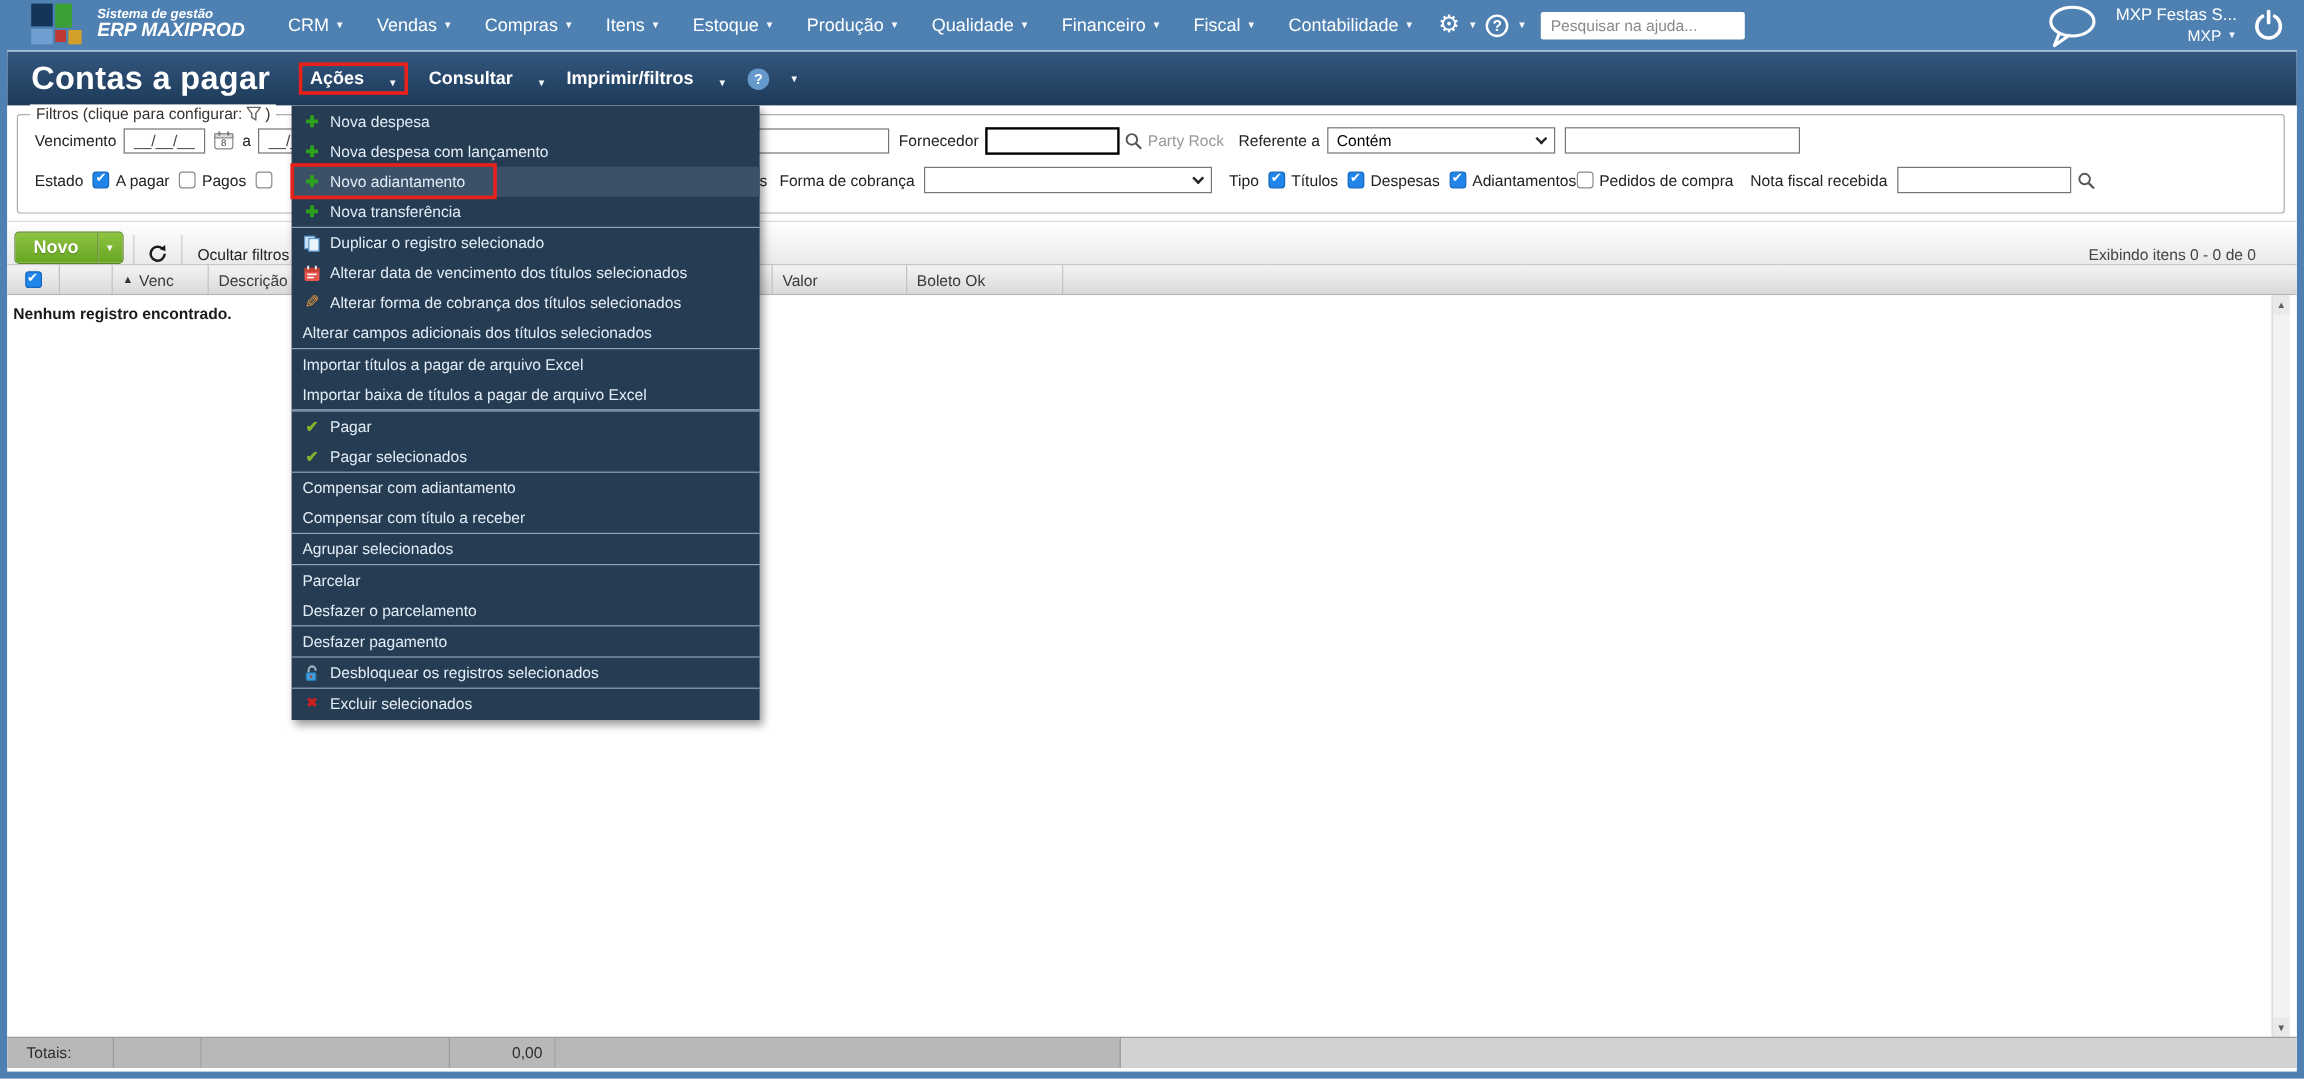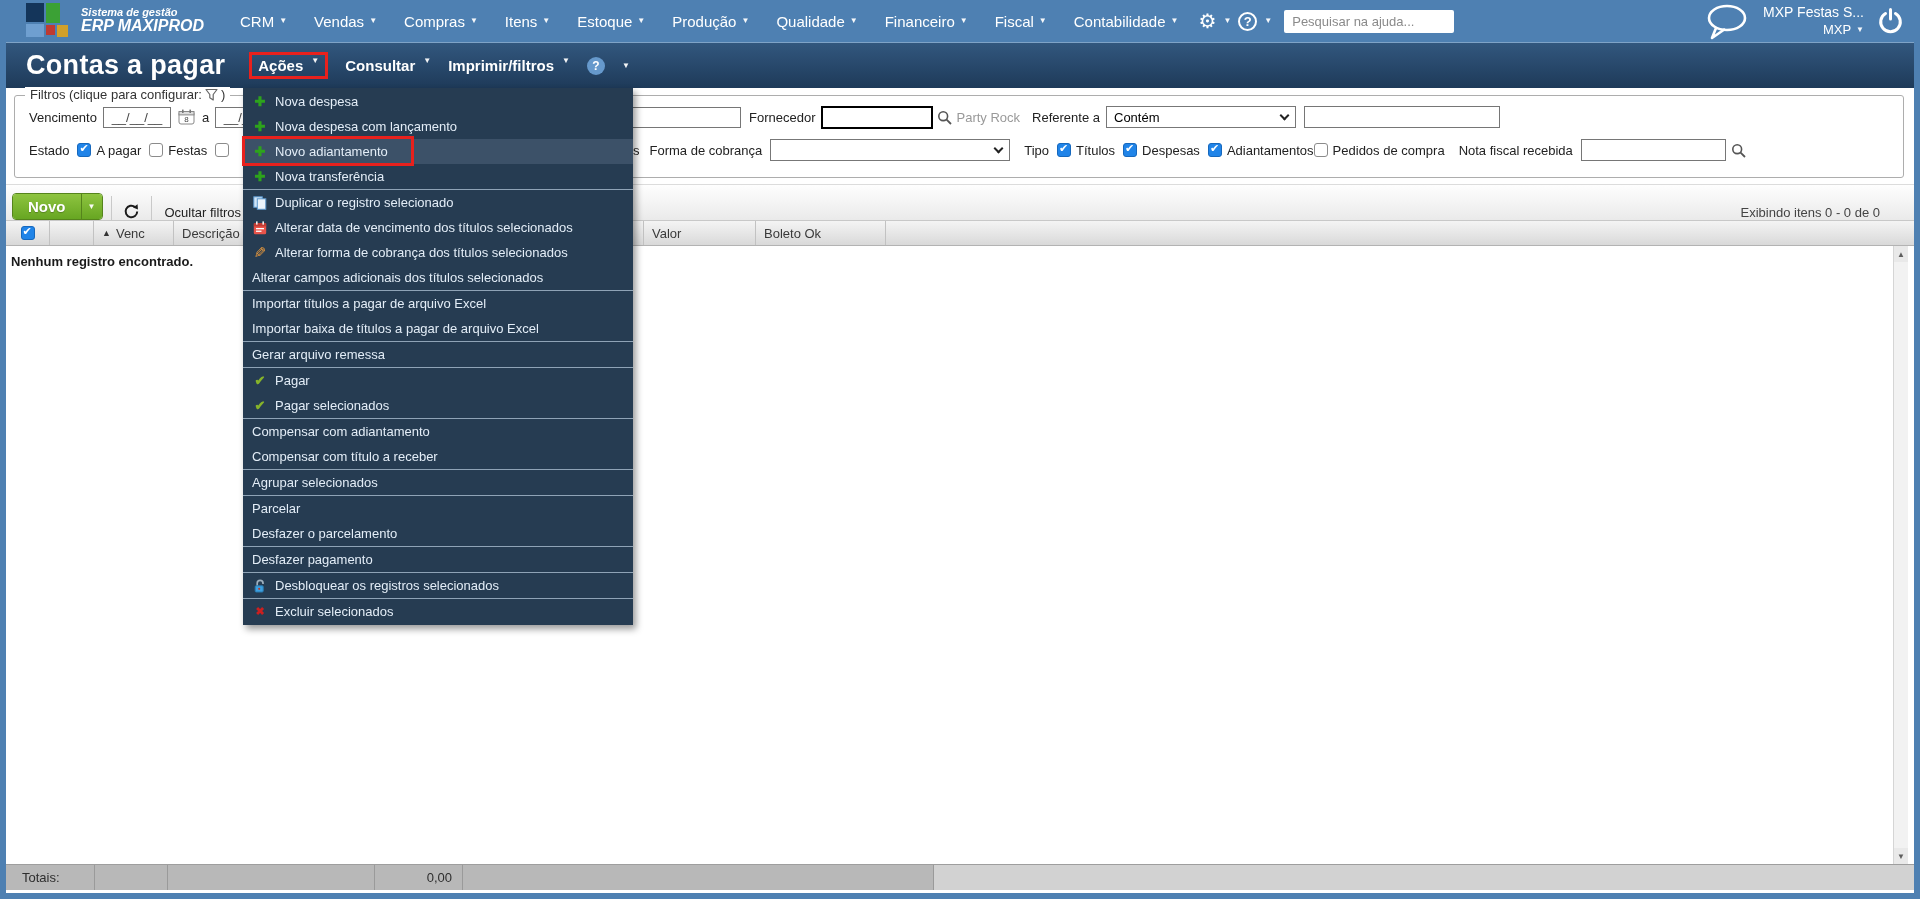--- a/index.html
+++ b/index.html
@@ -33,21 +33,21 @@
 .acct{text-align:right;font-size:14px;line-height:1.3}
 .acct-user{font-size:13px;display:flex;align-items:center;gap:5px;justify-content:flex-end;cursor:pointer}
 
 
 .content{position:absolute;left:6px;top:42px;width:1908px;height:851px;background:#fff;overflow:hidden}
 
 
 .titlebar{position:absolute;left:0;top:0;width:100%;height:46px;background:linear-gradient(#32577e,#1e3a59);display:flex;align-items:center;color:#fff;border-top:1px solid #7fa3c7}
 .pagetitle{font-size:27px;font-weight:bold;margin-left:20px;letter-spacing:.3px;white-space:nowrap}
 .tb-menus{display:flex;align-items:center;margin-left:24px;gap:17px;font-size:15px;font-weight:bold}
-.tb-menu{display:flex;align-items:flex-start;gap:8px;cursor:pointer;white-space:nowrap}
+.tb-menu{display:flex;align-items:flex-end;gap:20px;cursor:pointer;white-space:nowrap}
 .annotation-acoes{border:3px solid #e8211d;padding:2px 6px;display:inline-flex}
 .help2{width:18px;height:18px;border-radius:50%;background:#6699cc;color:#fff;display:flex;align-items:center;justify-content:center;font-size:12px;font-weight:bold;cursor:pointer}
 
 
 .filterpanel{position:absolute;left:0;top:46px;width:1908px;height:96px;background:#fff}
 .fieldset{position:absolute;left:8px;top:7px;width:1890px;height:83px;border:1px solid #adadad;border-radius:3px}
 .legend{position:absolute;left:10px;top:-9px;background:#fff;padding:0 5px;font-size:13px;color:#333;display:flex;align-items:center;gap:3px;cursor:pointer}
 .frow{position:absolute;height:24px;display:flex;align-items:center;font-size:13px;color:#222;white-space:nowrap}
 .r1l{left:14px;top:9px;gap:6px}
 .r1r{left:592px;top:9px}
@@ -268,21 +268,21 @@
         </div>
 
         <div class="frow r2l">
           <span class="flabel">Estado</span>
           <span class="cbl">
             <span class="cb on"></span>
             <span>A pagar</span>
           </span>
           <span class="cbl">
             <span class="cb"></span>
-            <span>Festas</span>
+            <span>Pagos</span>
           </span>
           <span class="cbl">
             <span class="cb" able="true"></span>
             <span></span>
           </span>
         </div>
 
         <div class="frow r2r">
           <span class="flabel">s</span>
           <span class="flabel" style="margin-left:10px">Forma de cobrança</span>
@@ -429,23 +429,20 @@
       <div class="msep"></div>
 
       <div class="mi">
         <span>Importar títulos a pagar de arquivo Excel</span>
       </div>
       <div class="mi">
         <span>Importar baixa de títulos a pagar de arquivo Excel</span>
       </div>
       <div class="msep"></div>
 
-      <div class="mi">
-        <span>Gerar arquivo remessa</span>
-      </div>
       <div class="msep"></div>
 
       <div class="mi">
         <span class="ic ic-check">✔</span>
         <span>Pagar</span>
       </div>
       <div class="mi">
         <span class="ic ic-check">✔</span>
         <span>Pagar selecionados</span>
       </div>

